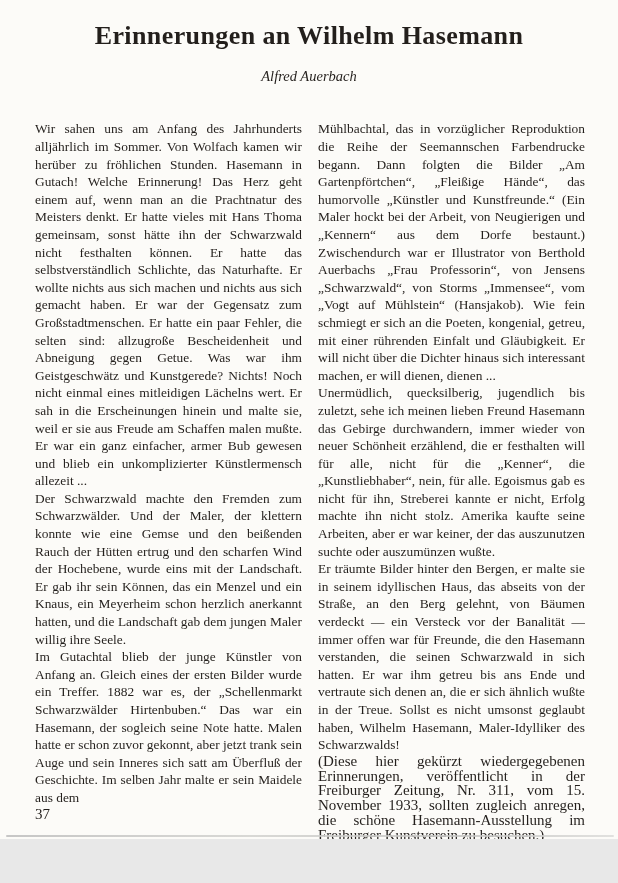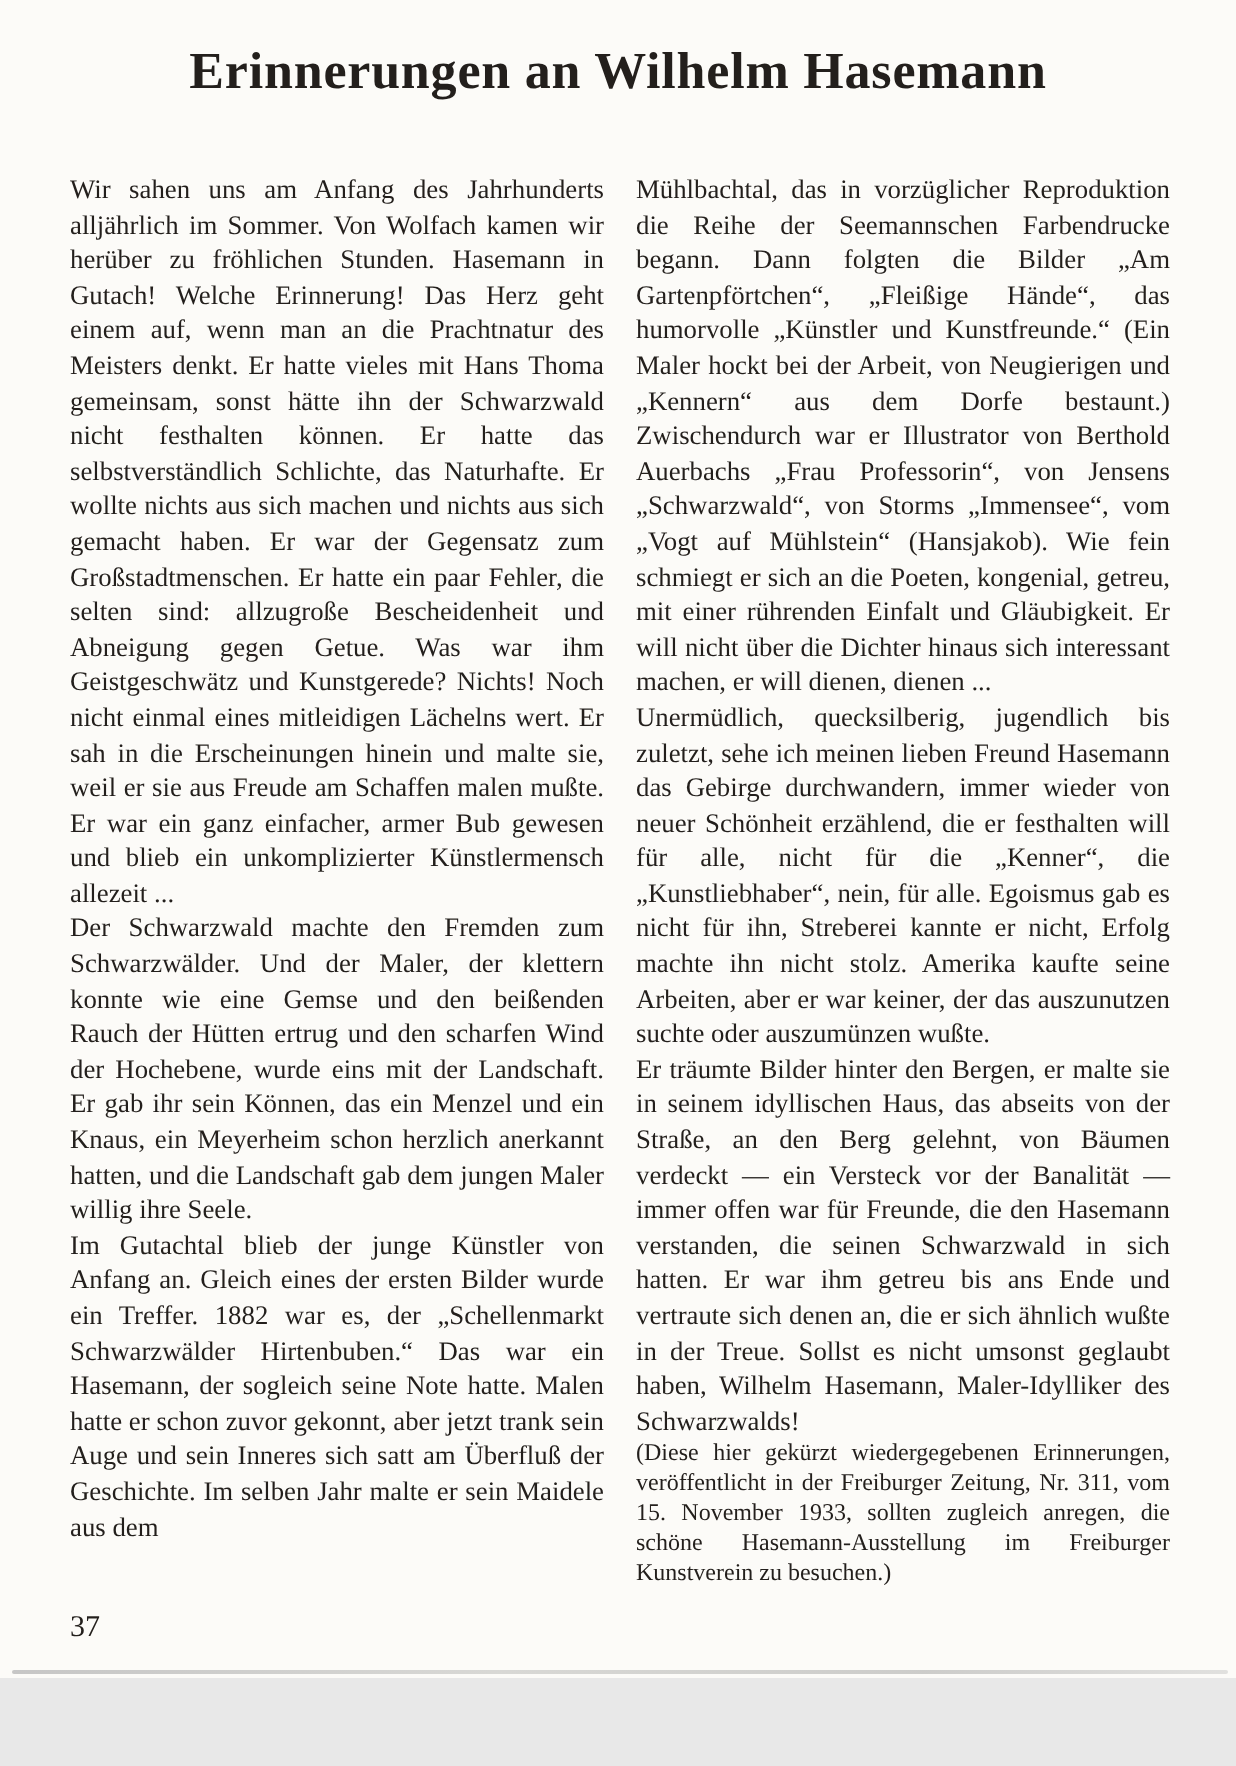--- a/index.html
+++ b/index.html
@@ -42,21 +42,21 @@
     text-align: justify;
     font-size: 13.4px;
     line-height: 17.6px;
     hyphens: auto;
     -webkit-hyphens: auto;
   }
   .col p {
     margin: 0;
   }
   .footnote {
-    font-size: 12px;
+    font-size: 15px;
     line-height: 14.8px;
     text-align: justify;
     margin-top: 2px;
   }
   .page-number {
     position: absolute;
     left: 35px;
     bottom: 16px;
     font-size: 15px;
   }
@@ -71,20 +71,21 @@
     opacity: 0.85;
   }
 </style>
 </head>
 <body>
 
 <div class="page">
 
   <h1 class="page-title">Erinnerungen an Wilhelm Hasemann</h1>
 
+  <div class="page-author">Alfred Auerbach</div>
 
   <div class="columns">
 
     <div class="col">
       <p>Wir sahen uns am Anfang des Jahrhunderts alljährlich im Sommer. Von Wolfach kamen wir herüber zu fröhlichen Stunden. Hasemann in Gutach! Welche Erinnerung! Das Herz geht einem auf, wenn man an die Prachtnatur des Meisters denkt. Er hatte vieles mit Hans Thoma gemeinsam, sonst hätte ihn der Schwarzwald nicht festhalten können. Er hatte das selbstverständlich Schlichte, das Naturhafte. Er wollte nichts aus sich machen und nichts aus sich gemacht haben. Er war der Gegensatz zum Großstadtmenschen. Er hatte ein paar Fehler, die selten sind: allzugroße Bescheidenheit und Abneigung gegen Getue. Was war ihm Geistgeschwätz und Kunstgerede? Nichts! Noch nicht einmal eines mitleidigen Lächelns wert. Er sah in die Erscheinungen hinein und malte sie, weil er sie aus Freude am Schaffen malen mußte. Er war ein ganz einfacher, armer Bub gewesen und blieb ein unkomplizierter Künstlermensch allezeit ...</p>
       <p>Der Schwarzwald machte den Fremden zum Schwarzwälder. Und der Maler, der klettern konnte wie eine Gemse und den beißenden Rauch der Hütten ertrug und den scharfen Wind der Hochebene, wurde eins mit der Landschaft. Er gab ihr sein Können, das ein Menzel und ein Knaus, ein Meyerheim schon herzlich anerkannt hatten, und die Landschaft gab dem jungen Maler willig ihre Seele.</p>
       <p>Im Gutachtal blieb der junge Künstler von Anfang an. Gleich eines der ersten Bilder wurde ein Treffer. 1882 war es, der „Schellenmarkt Schwarzwälder Hirtenbuben.“ Das war ein Hasemann, der sogleich seine Note hatte. Malen hatte er schon zuvor gekonnt, aber jetzt trank sein Auge und sein Inneres sich satt am Überfluß der Geschichte. Im selben Jahr malte er sein Maidele aus dem</p>
     </div>
 
     <div class="col">

